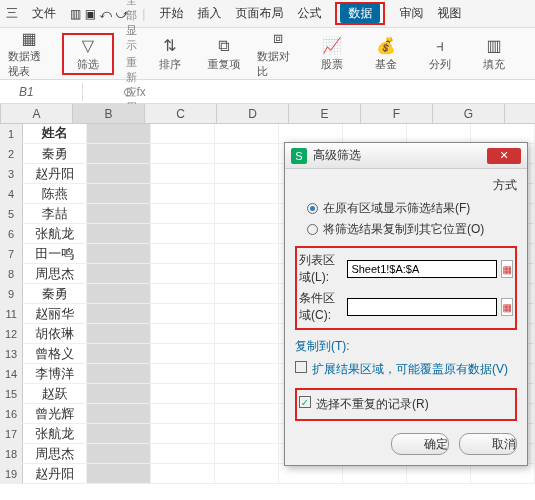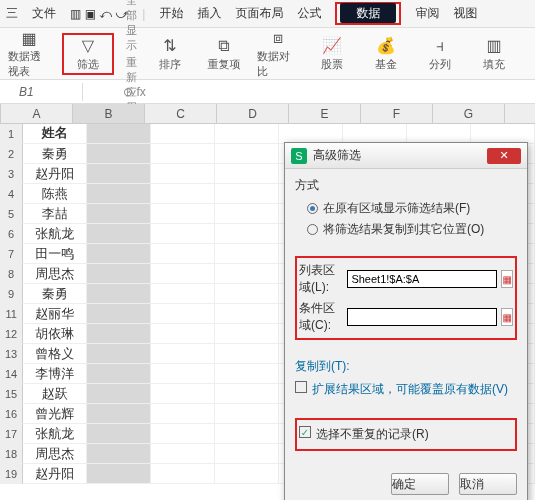--- a/index.html
+++ b/index.html
@@ -1,20 +1,20 @@
 <!DOCTYPE html>
 <html><head>
 <meta charset="utf-8">
 <style>
 * { box-sizing: border-box; margin: 0; padding: 0; font-family: "Microsoft YaHei", sans-serif; }
 body { width: 535px; height: 500px; background: #fff; overflow: hidden; font-size: 12px; color: #333; position: relative; }
 .menubar { display: flex; align-items: center; height: 28px; background: #f5f5f5; border-bottom: 1px solid #ddd; padding: 0 6px; gap: 14px; font-size: 12px; }
 .menubar .sep { color: #ccc; }
 .menu-item { cursor: pointer; }
-.menu-active { background: #0f172a; color: #fff; padding: 3px 16px; border-radius: 2px; }
+.menu-active { background: #0369a1; color: #fff; padding: 3px 8px; border-radius: 2px; }
 .hl-red { border: 2px solid #d22; padding: 1px 3px; }
 .ribbon { display: flex; align-items: center; height: 52px; background: #f9f9f9; border-bottom: 1px solid #ddd; padding: 4px 8px; gap: 12px; font-size: 11px; color: #555; }
 .rgrp { display: flex; flex-direction: column; align-items: center; gap: 1px; min-width: 42px; }
 .rgrp .ico { width: 20px; height: 20px; display: flex; align-items: center; justify-content: center; font-size: 16px; color: #555; }
 .rsub { display: flex; flex-direction: column; font-size: 11px; color: #888; gap: 2px; }
 .namebox-row { display: flex; align-items: center; height: 24px; border-bottom: 1px solid #ddd; font-size: 12px; }
 .namebox { width: 70px; border-right: 1px solid #ddd; padding: 2px 6px; color: #666; font-style: italic; margin-left: 13px; }
 .fx { padding: 0 8px; color: #888; margin-left: 32px; }
 .grid { position: relative; }
 .colhdrs { display: flex; height: 20px; background: #eee; border-bottom: 1px solid #ccc; }
@@ -25,34 +25,34 @@
 .row { display: flex; height: 20px; }
 .rh { width: 26px; border-right: 1px solid #ccc; border-bottom: 1px solid #eee; text-align: center; line-height: 20px; background: #eee; font-size: 11px; color: #555; }
 .cell { width: 72px; border-right: 1px solid #eee; border-bottom: 1px solid #eee; text-align: center; line-height: 20px; font-size: 13px; }
 .cell.sel { background: #d8d8d8; }
 .cell.header { font-weight: bold; font-size: 13px; font-family: Liberation Mono, monospace; }
 .dialog { position: absolute; left: 284px; top: 142px; width: 244px; background: #f0f0f0; border: 1px solid #888; box-shadow: 2px 2px 8px rgba(0,0,0,0.3); font-size: 12px; }
 .dlg-title { display: flex; align-items: center; height: 26px; background: linear-gradient(#fdfdfd,#e6e6e6); border-bottom: 1px solid #ccc; padding: 0 6px; }
 .dlg-title .logo { width: 16px; height: 16px; background: #0aa860; color: #fff; font-size: 11px; text-align: center; line-height: 16px; margin-right: 6px; border-radius: 2px; }
 .dlg-close { margin-left: auto; width: 34px; height: 16px; background: #c33; color: #fff; text-align: center; line-height: 15px; font-size: 11px; border-radius: 2px; }
 .dlg-body { padding: 8px 10px; }
-.fieldset-label { margin-bottom: 4px; color: #333; }
+.fieldset-label { margin-bottom: 4px; color: #333; text-align: right; }
 .radio-row { display: flex; align-items: center; gap: 5px; padding: 2px 0 2px 12px; }
 .radio { width: 11px; height: 11px; border: 1px solid #666; border-radius: 50%; display: inline-flex; align-items: center; justify-content: center; }
 .radio.checked::after { content: ""; width: 5px; height: 5px; background: #3a7abf; border-radius: 50%; }
 .range-row { display: flex; align-items: center; gap: 4px; padding: 2px 0; }
 .range-row label { width: 74px; }
 .range-row input { flex: 1; border: 1px solid #000000; height: 18px; font-size: 11px; padding: 0 3px; }
 .range-btn { width: 18px; height: 18px; border: 1px solid #aaa; background: #fff; display: flex; align-items: center; justify-content: center; font-size: 10px; color: #c33; }
 .disabled { color: #0369a1; }
 .chk-row { display: flex; align-items: flex-start; gap: 5px; padding: 4px 0; }
 .chk { width: 12px; height: 12px; border: 1px solid #666; display: inline-flex; align-items: center; justify-content: center; font-size: 10px; color: #2a7; }
 .dlg-btns { display: flex; justify-content: flex-end; gap: 10px; padding: 6px 0 2px 0; }
-.dlg-btn { width: 58px; height: 22px; border: 1px solid #999; background: linear-gradient(#fdfdfd,#e6e6e6); text-align: left; line-height: 20px; border-radius: 2px; }
-.hl-box { border: 2px solid #d22; padding: 2px 2px; margin: 16px 0; }
+.dlg-btn { width: 58px; height: 22px; border: 1px solid #999; background: linear-gradient(#fdfdfd,#e6e6e6); text-align: right; line-height: 20px; border-radius: 10px; }
+.hl-box { border: 2px solid #d22; padding: 2px 2px; margin: 6px 0; }
 </style>
 </head>
 <body>
 
 <div class="menubar">
   <span>三</span>
   <span class="menu-item">文件</span>
   <span>▥ ▣ ⤺ ⤻</span>
   <span class="sep">|</span>
   <span class="menu-item">开始</span>

